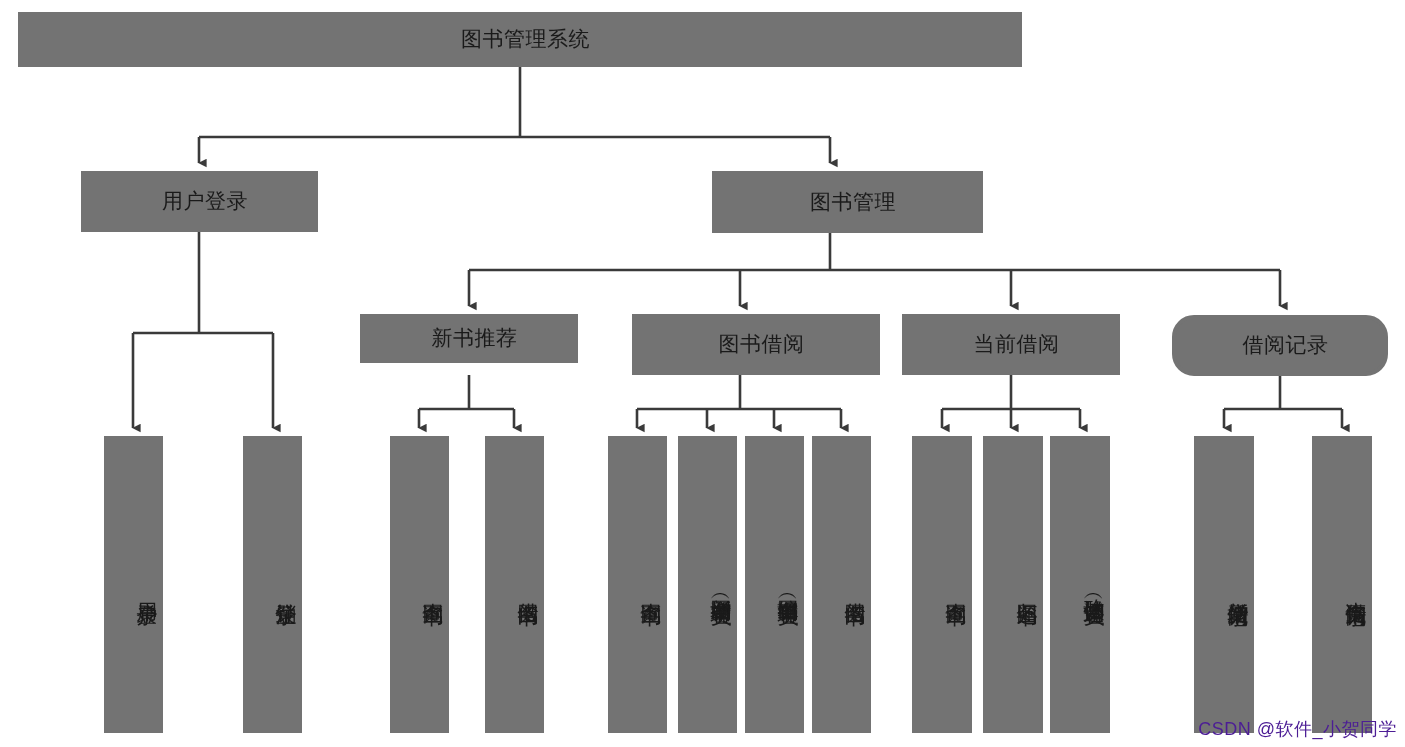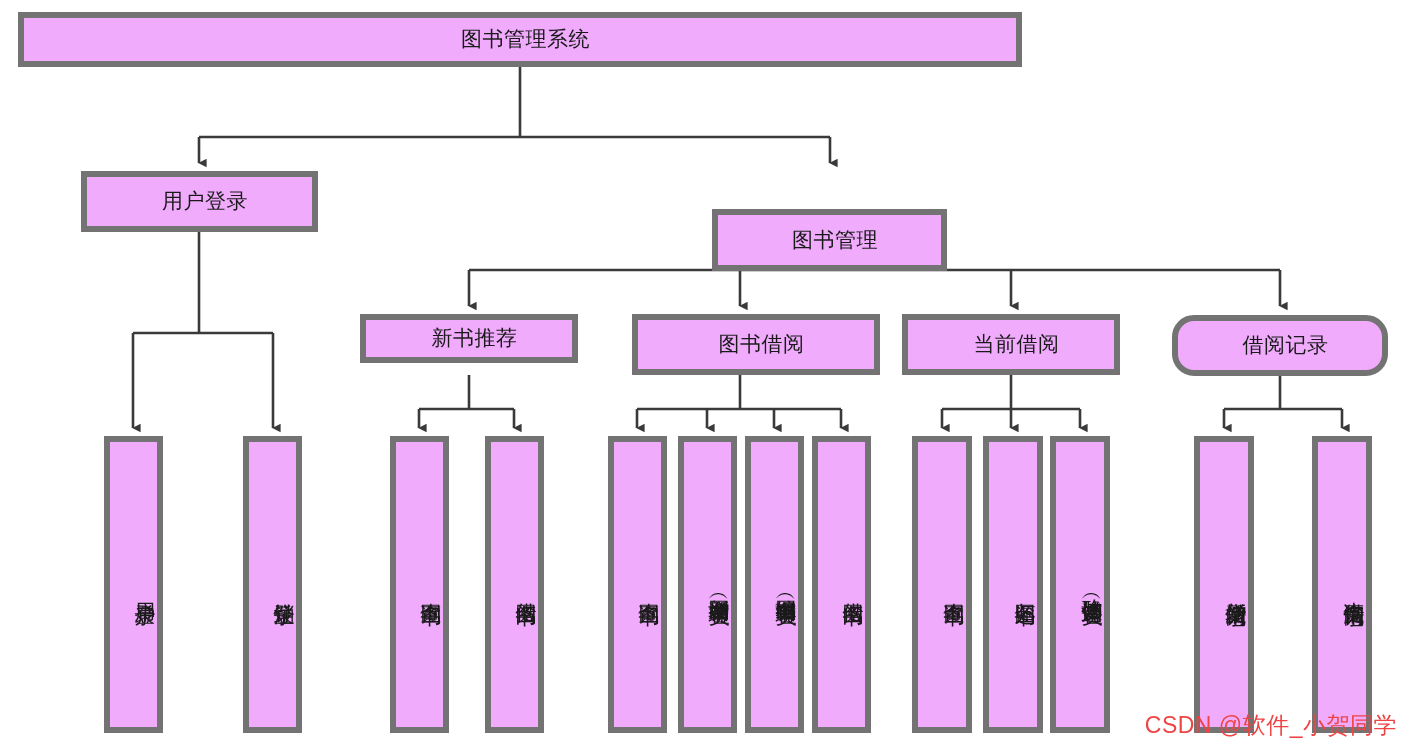--- a/index.html
+++ b/index.html
@@ -22,22 +22,22 @@
     position: absolute;
     left: 0;
     top: 0;
     width: 1405px;
     height: 747px;
     pointer-events: none;
   }
   .node {
     position: absolute;
     box-sizing: border-box;
-    border: 6px solid #737373;
-    background: #f0abfc;
+    border: 4px solid #737373;
+    background: #737373;
     display: flex;
     align-items: center;
     justify-content: center;
     color: #1a1a1a;
     z-index: 2;
     padding-left: 11px;
   }
   .node-h {
     font-size: 21px;
     line-height: 1.15;
@@ -61,22 +61,22 @@
   .node-v .vtext {
     writing-mode: vertical-rl;
     text-orientation: upright;
     white-space: nowrap;
     display: block;
   }
   #watermark {
     position: absolute;
     right: 8px;
     bottom: 6px;
-    font-size: 23px;
-    color: #ef4444;
+    font-size: 18px;
+    color: #4c1d95;
     letter-spacing: 0.5px;
     white-space: nowrap;
     z-index: 5;
     font-family: "Liberation Sans", "DejaVu Sans", sans-serif;
   }
 </style>
 </head>
 <body>
 
 <div id="diagram-root">
@@ -129,21 +129,21 @@
       <path d="M1224,409 L1224,428" marker-end="url(#arrowhead)"></path>
       <path d="M1342,409 L1342,428" marker-end="url(#arrowhead)"></path>
 
     </g>
   </svg>
 
   <div class="node node-h" style="left:18px; top:12px; width:1004px; height:55px;">图书管理系统</div>
 
   <div class="node node-h" style="left:81px; top:171px; width:237px; height:61px;">用户登录</div>
 
-  <div class="node node-h" style="left:712px; top:171px; width:235px; height:62px;margin-top:38px;">图书管理</div>
+  <div class="node node-h" style="left:712px; top:171px; width:271px; height:62px;">图书管理</div>
 
   <div class="node node-h" style="left:360px; top:314px; width:218px; height:49px;">新书推荐</div>
 
   <div class="node node-h" style="left:632px; top:314px; width:248px; height:61px;">图书借阅</div>
 
   <div class="node node-h" style="left:902px; top:314px; width:218px; height:61px;">当前借阅</div>
 
   <div class="node node-h" style="left:1172px; top:315px; width:216px; height:61px;border-radius:22px;">借阅记录</div>
 
   <div class="node node-v" style="left:104px; top:436px; width:59px; height:297px;">

